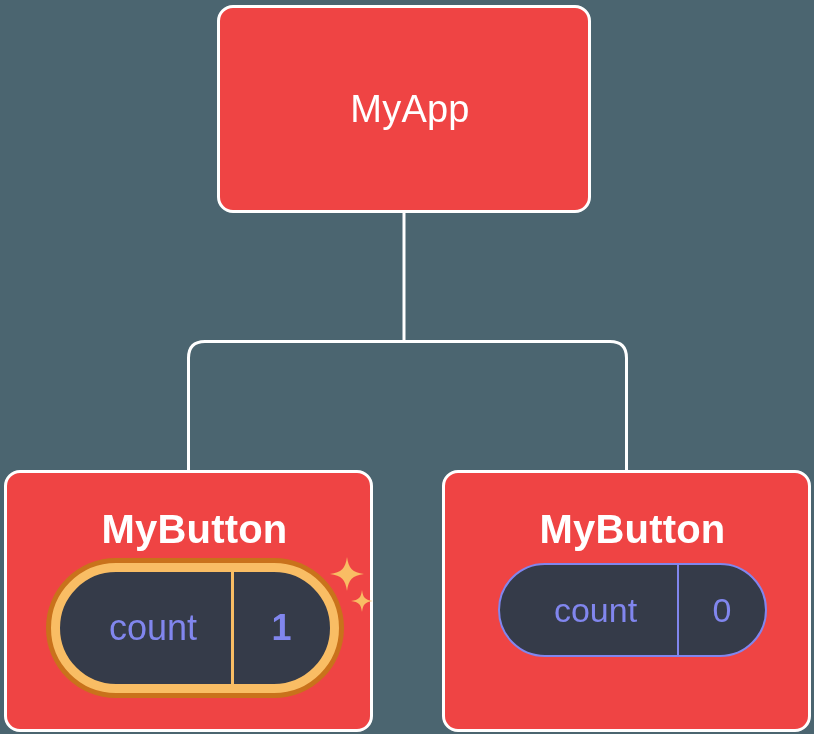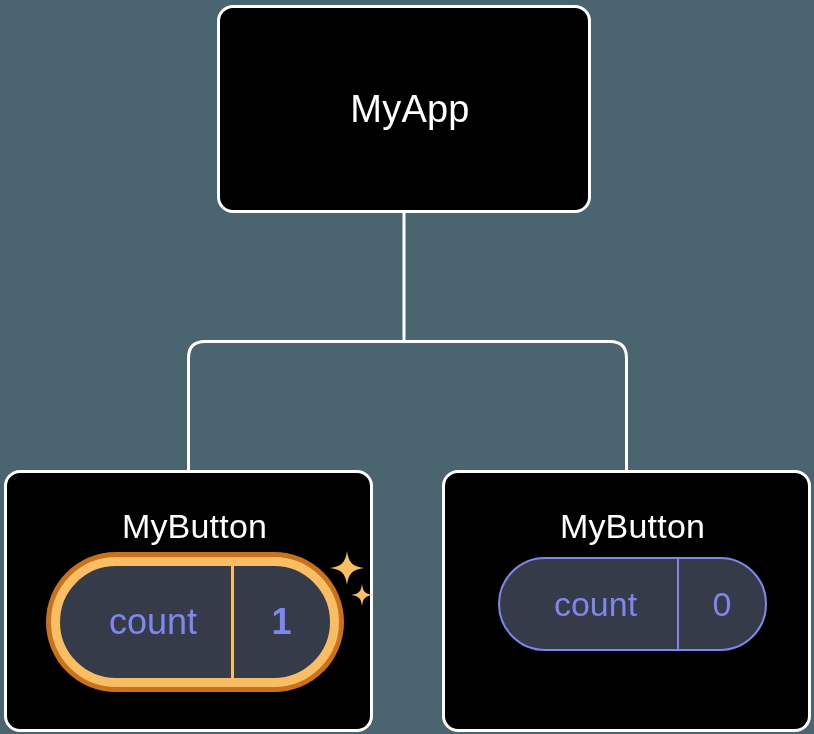--- a/index.html
+++ b/index.html
@@ -29,21 +29,21 @@
     top: 0;
     width: 814px;
     height: 734px;
     pointer-events: none;
   }
 
   
   .node {
     position: absolute;
     box-sizing: border-box;
-    background: #000000;
+    background: #ef4444;
     border: 3px solid #ffffff;
     border-radius: 16px;
     display: flex;
     flex-direction: column;
     align-items: center;
     padding-left: 12px;
   }
 
   .node-root {
     left: 217px;
@@ -73,21 +73,22 @@
     color: #ffffff;
     font-size: 38px;
     font-weight: 400;
     letter-spacing: 0.2px;
     line-height: 1;
     white-space: nowrap;
   }
 
   .node-child-left .node-title,
   .node-child-right .node-title {
-    font-size: 34px;
+    font-size: 40px;
+    font-weight: bold;
   }
 
   
   .pill-wrap {
     position: relative;
     margin-top: 14px;
   }
 
   .pill {
     box-sizing: border-box;

